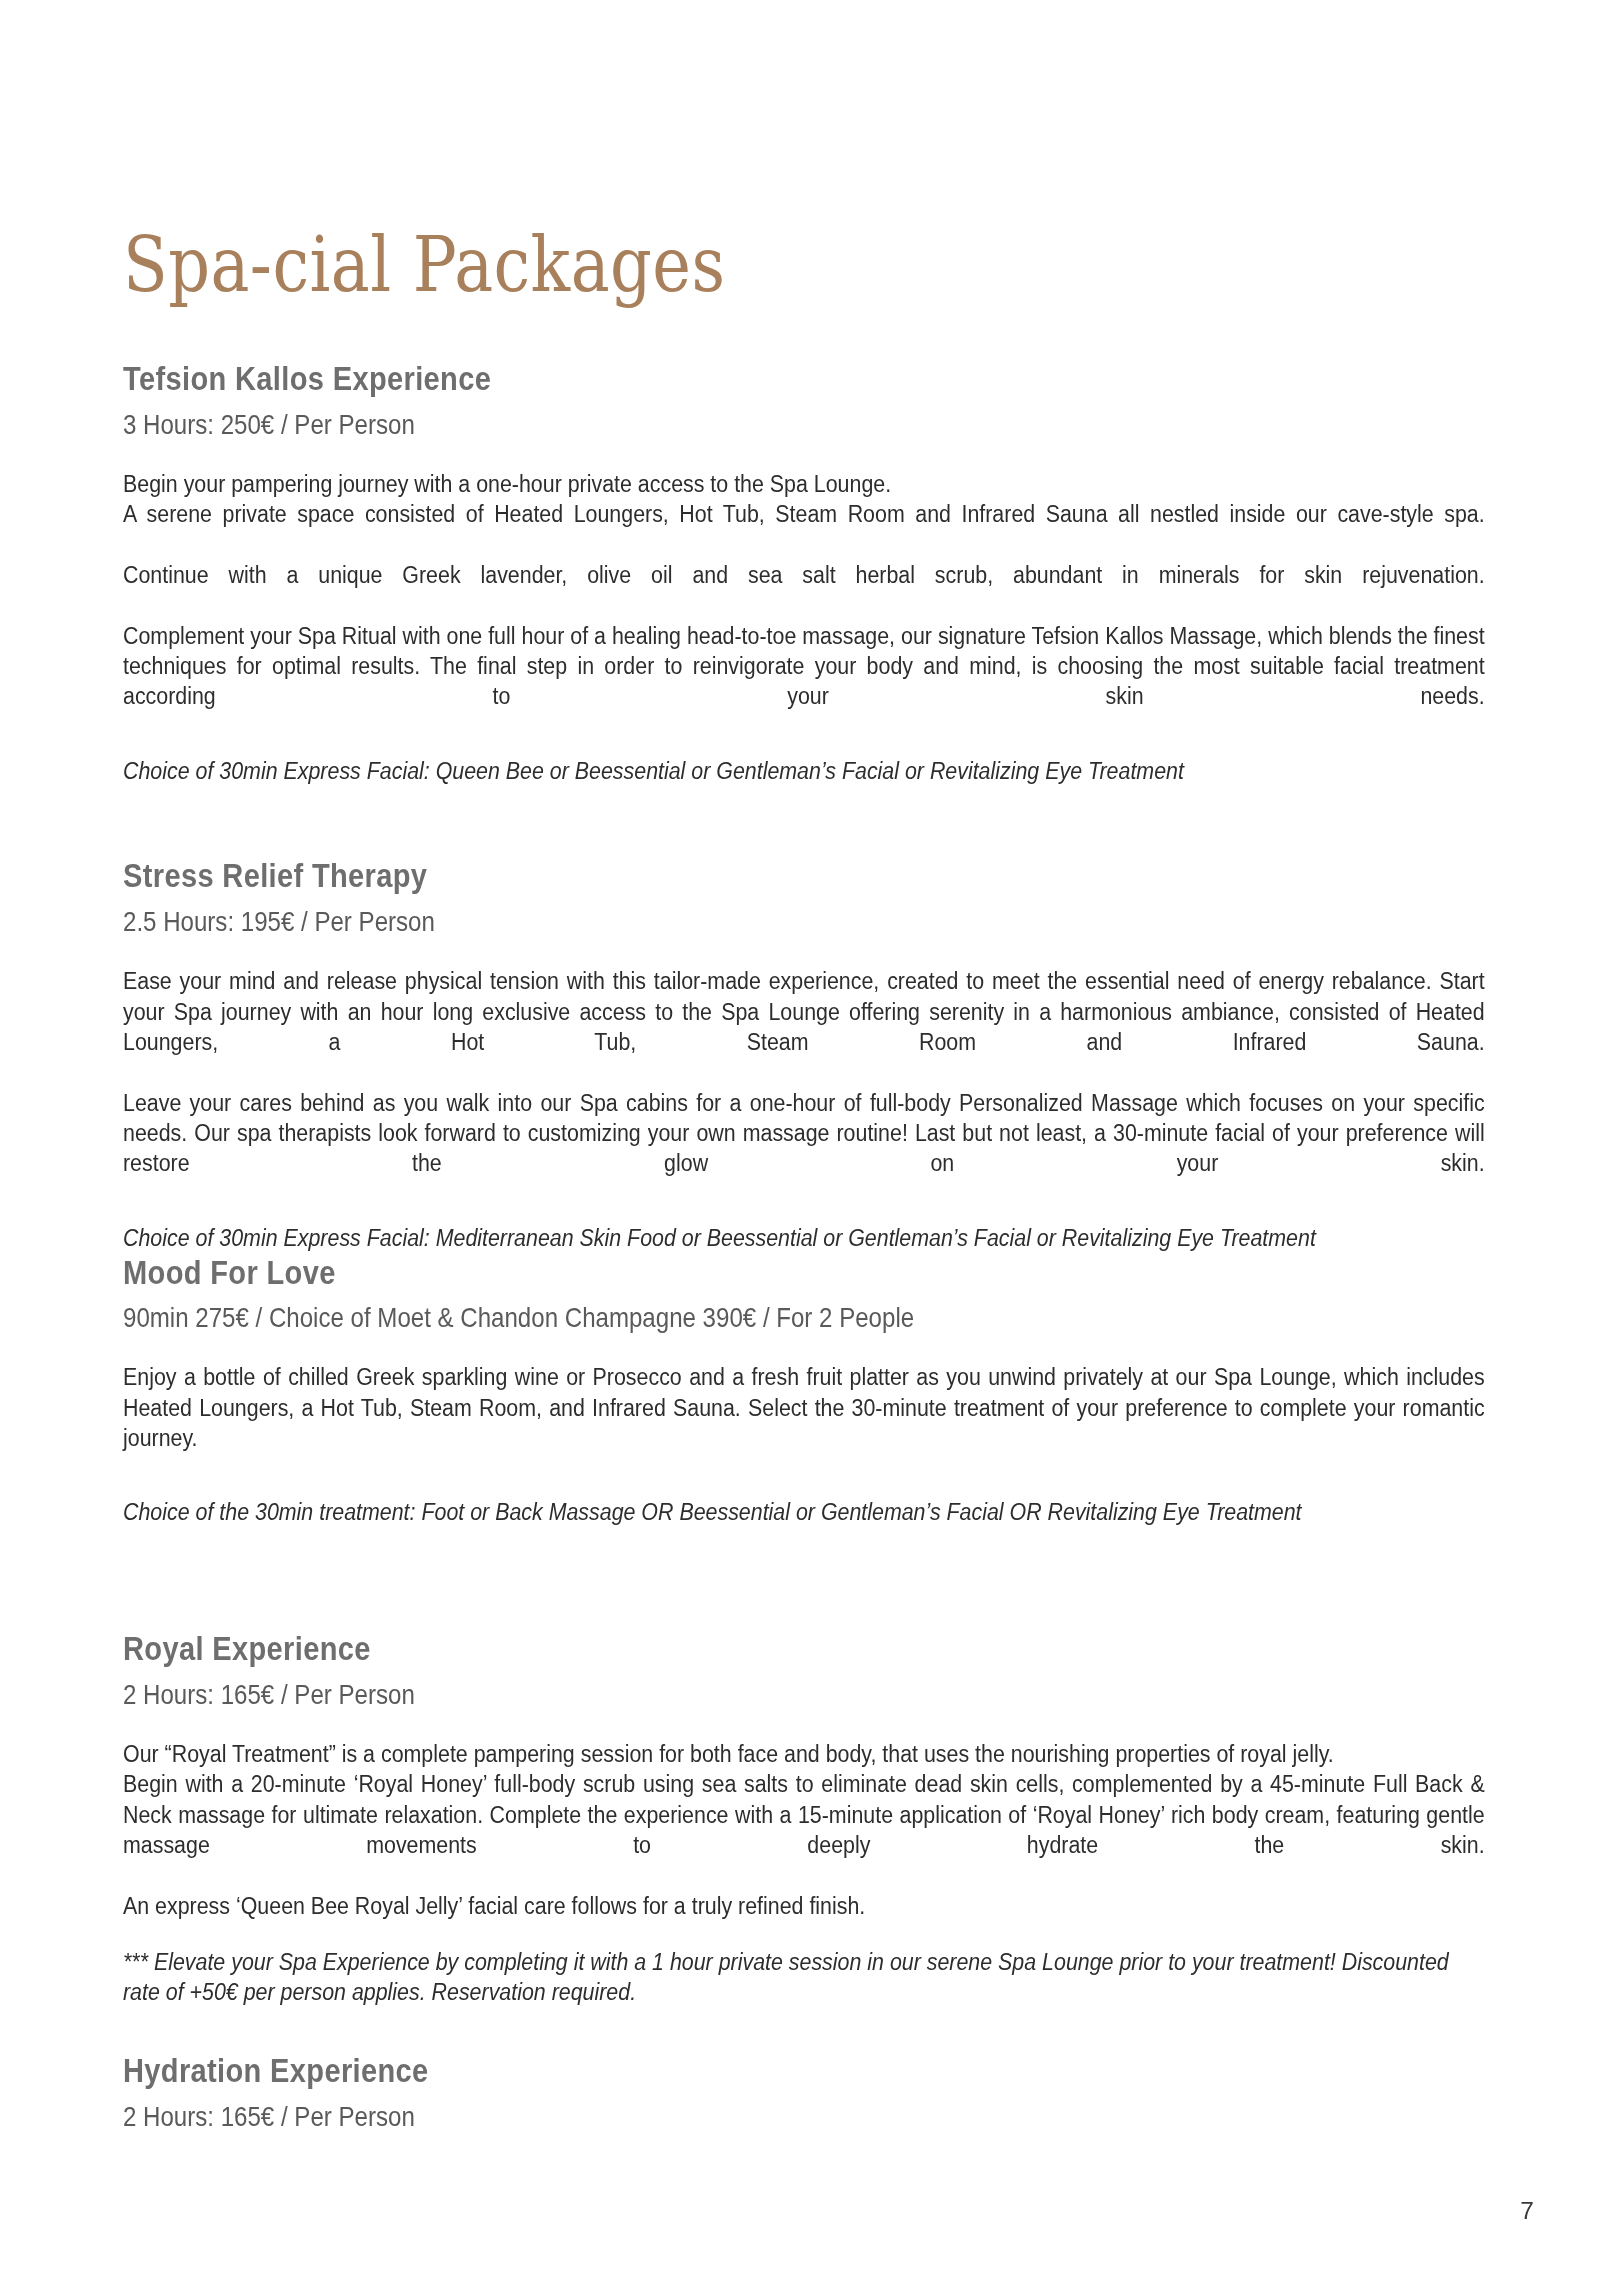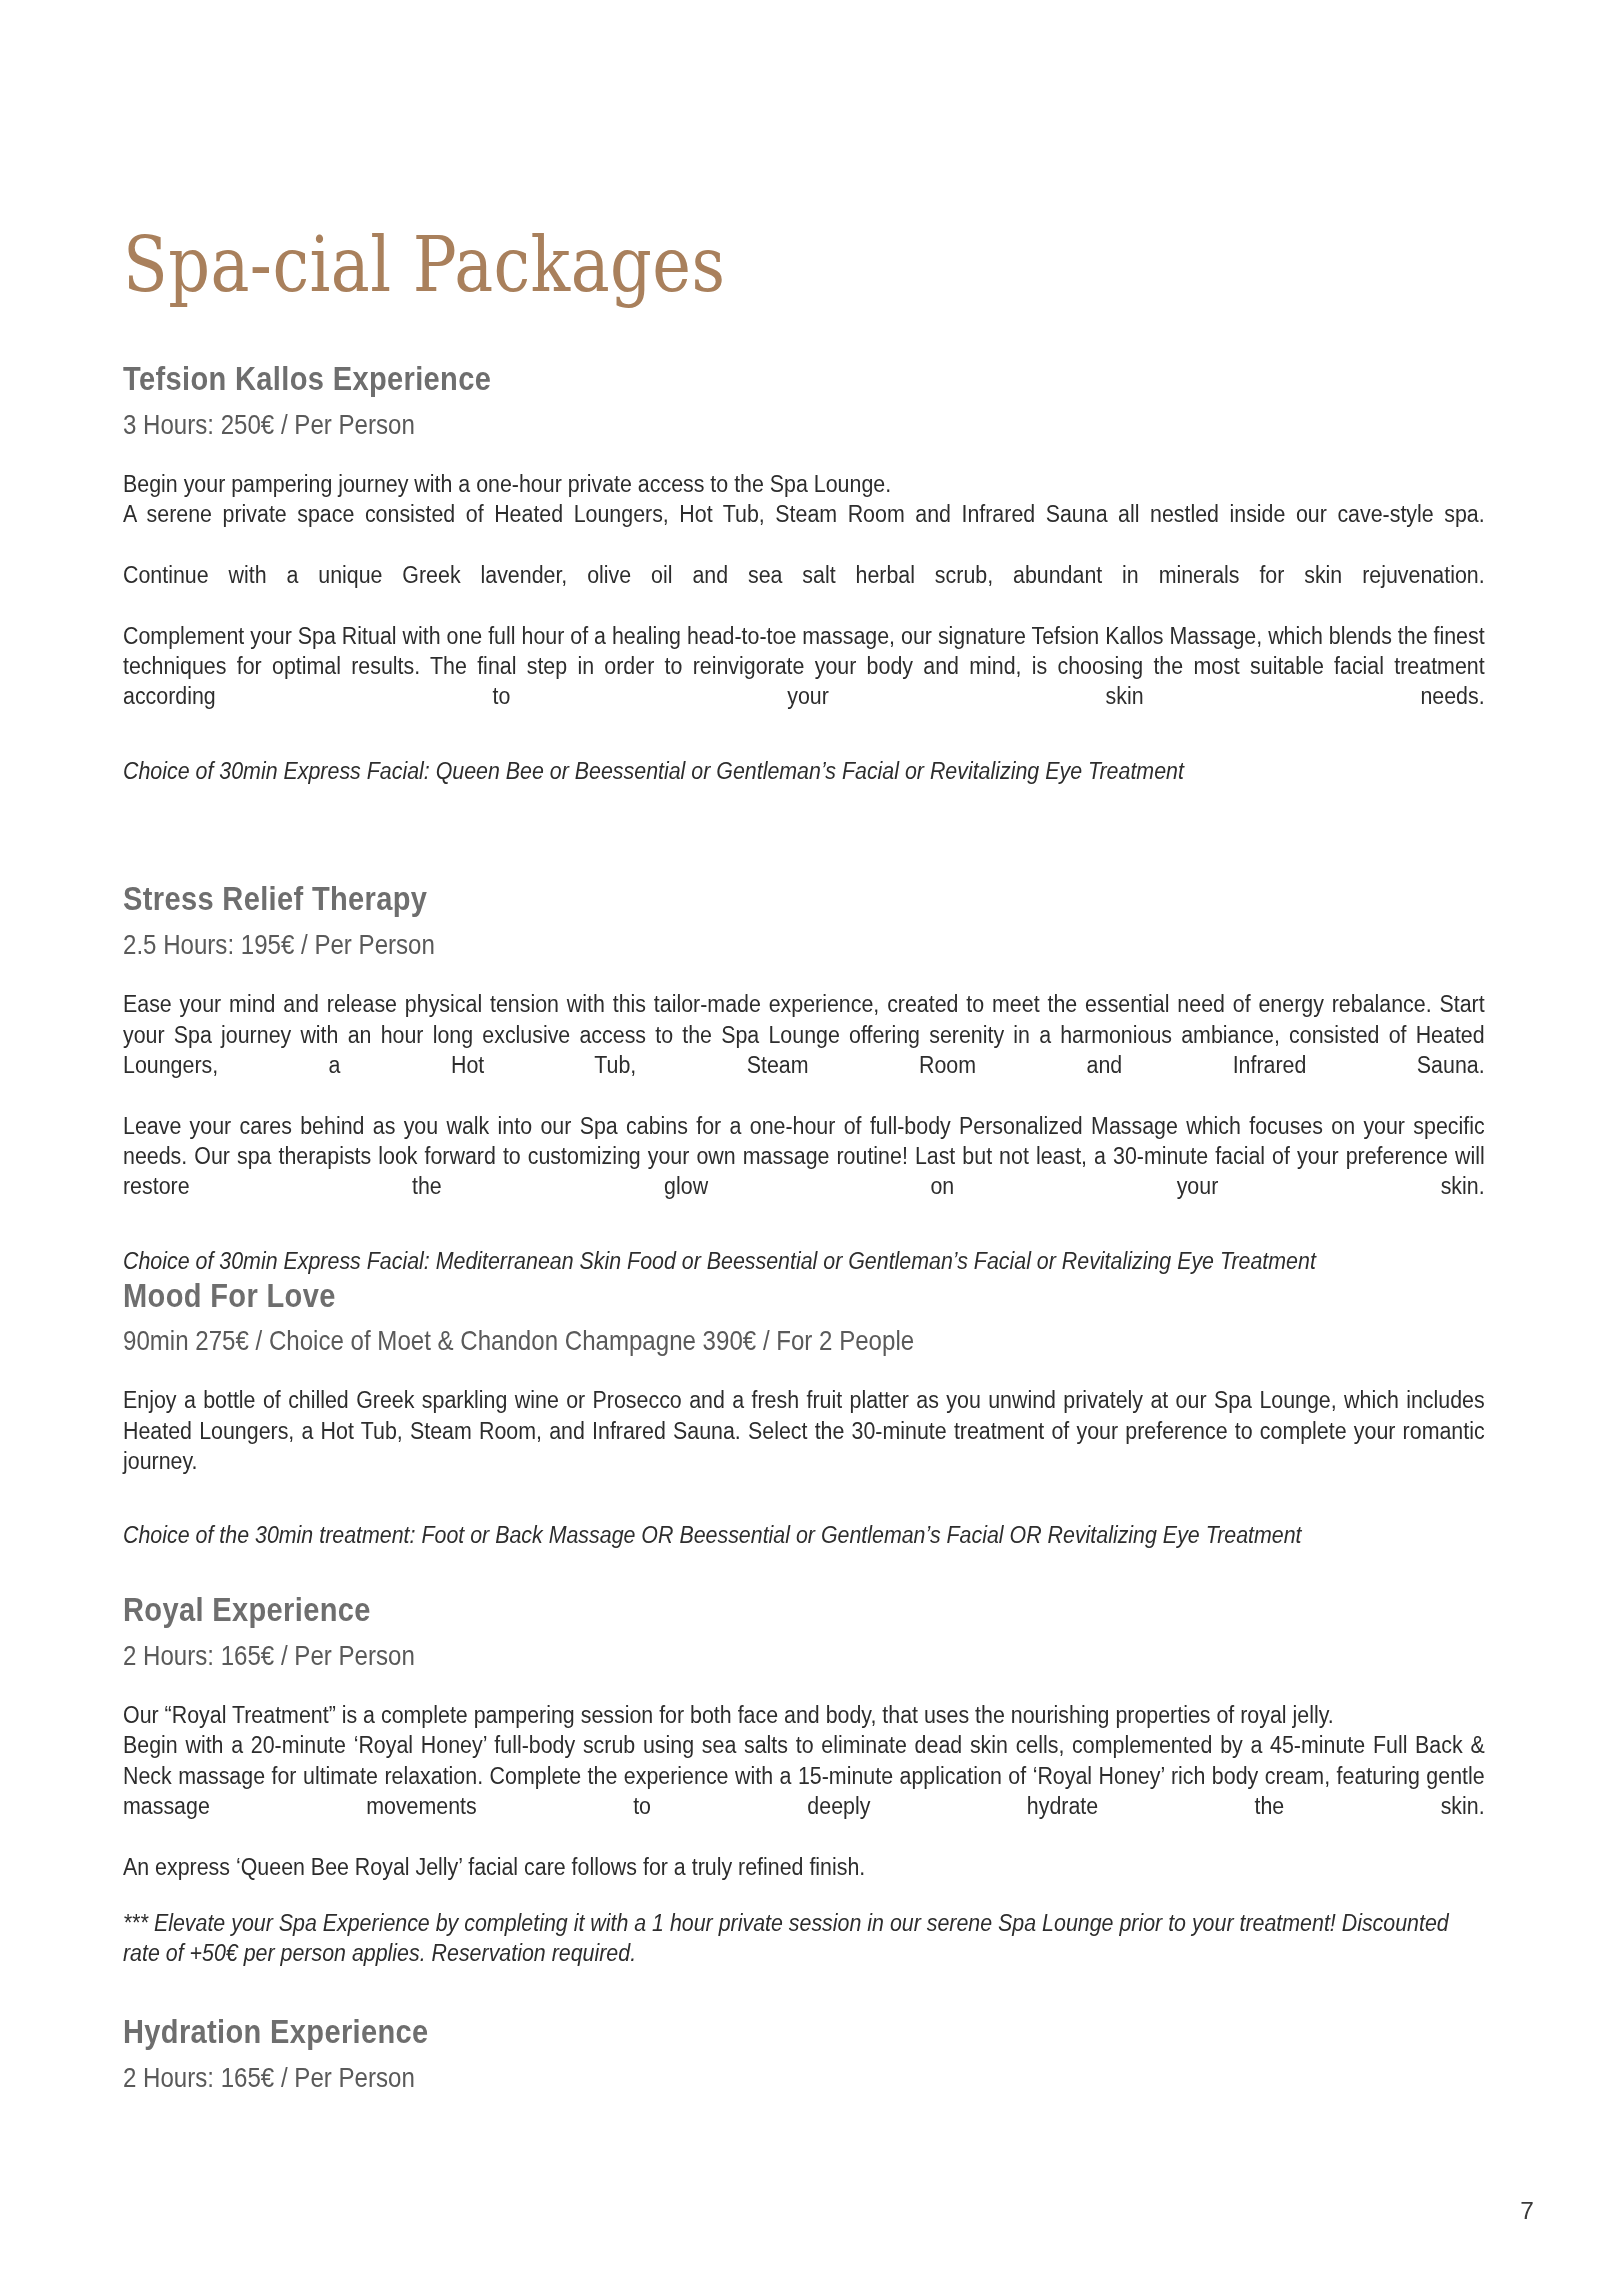--- a/index.html
+++ b/index.html
@@ -38,23 +38,23 @@
     transform: scaleX(0.86);
     transform-origin: left center;
     white-space: nowrap;
   }
 
   
   .section {
     margin-top: 0;
   }
   .sec-gap-1 { margin-top: 57px; }
-  .sec-gap-2 { margin-top: 94px; }
+  .sec-gap-2 { margin-top: 71px; }
   .sec-gap-3 { }
-  .sec-gap-4 { margin-top: 40px; }
+  .sec-gap-4 { margin-top: 102px; }
   .sec-gap-5 { margin-top: 44px; }
 
   .sec-title {
     font-family: "Liberation Sans", sans-serif;
     font-size: 33px;
     font-weight: 700;
     color: #6e6e6e;
     letter-spacing: 0.4px;
     margin: 0;
     line-height: 1.15;

